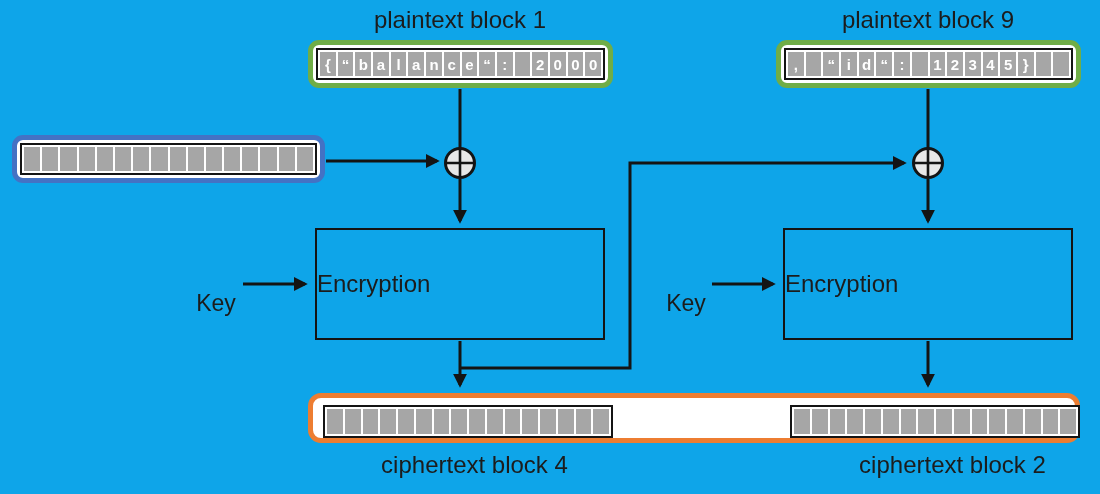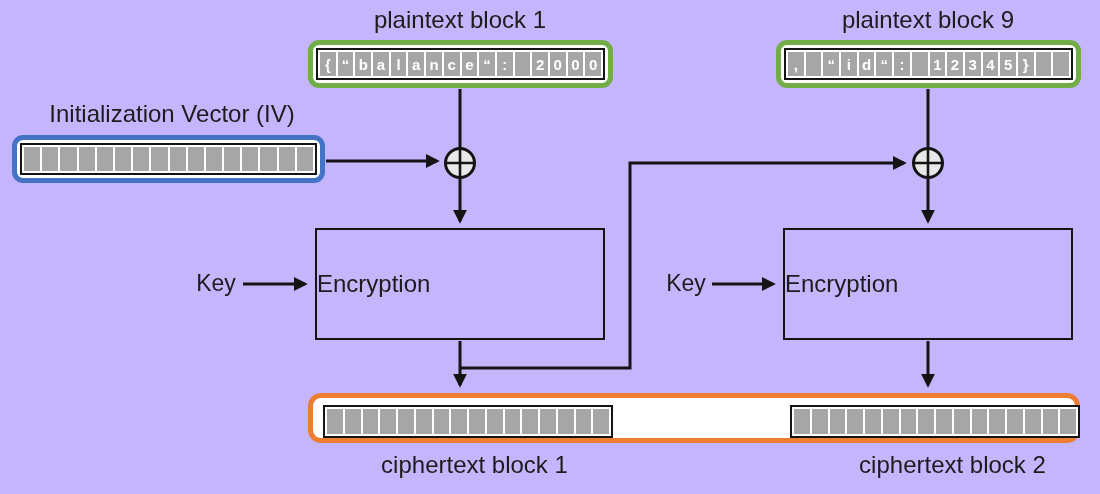--- a/index.html
+++ b/index.html
@@ -3,36 +3,37 @@
 <meta charset="utf-8">
 <style>
   html,body{margin:0;padding:0;}
   body{
     font-family:"Liberation Sans", sans-serif;
     background:#e8e8e8;
   }
   .canvas{
     position:relative;
     width:1100px;height:494px;
-    background:#c4b5fd;
+    background:#0ea5e9;
     overflow:hidden;
   }
   .lbl{
     position:absolute;
     color:#1c1c1c;
     font-size:24px;
     text-align:center;
     white-space:nowrap;
   }
   .key-lbl{
     position:absolute;
     color:#1c1c1c;
     font-size:23px;
     text-align:center;
     white-space:nowrap;
+    margin-top:20px;
   }
   
   .frame{
     position:absolute;
     box-sizing:border-box;
     background:#ffffff;
     border-radius:11px;
     padding:3px;
   }
   .frame.green{border:5px solid #70AD47;}
@@ -121,21 +122,20 @@
         <span class="cell">2</span>
         <span class="cell">3</span>
         <span class="cell">4</span>
         <span class="cell">5</span>
         <span class="cell">}</span>
         <span class="cell"> </span>
         <span class="cell"> </span>
       </div>
   </div>
 
-  <div class="lbl" style="left:10px;top:100px;width:324px;">Initialization Vector (IV)</div>
   <div class="frame blue" style="left:12px;top:135px;width:313px;height:48px;">
     <div class="cells">
         <span class="cell"></span>
         <span class="cell"></span>
         <span class="cell"></span>
         <span class="cell"></span>
         <span class="cell"></span>
         <span class="cell"></span>
         <span class="cell"></span>
         <span class="cell"></span>
@@ -192,21 +192,21 @@
         <span class="cell"></span>
         <span class="cell"></span>
         <span class="cell"></span>
         <span class="cell"></span>
         <span class="cell"></span>
         <span class="cell"></span>
         <span class="cell"></span>
       </div>
   </div>
 
-  <div class="lbl" style="left:322px;top:451px;width:305px;">ciphertext block 1</div>
+  <div class="lbl" style="left:322px;top:451px;width:305px;">ciphertext block 4</div>
   <div class="lbl" style="left:800px;top:451px;width:305px;">ciphertext block 2</div>
 
   <svg class="wires" width="1100" height="494" viewBox="0 0 1100 494">
     <defs>
       <marker id="arrow" viewBox="0 0 10 10" refX="8" refY="5" markerWidth="4.6" markerHeight="4.6" orient="auto-start-reverse">
         <path d="M0,0 L10,5 L0,10 z" fill="#141414"></path>
       </marker>
     </defs>
     <g stroke="#141414" stroke-width="3" fill="none">
 

